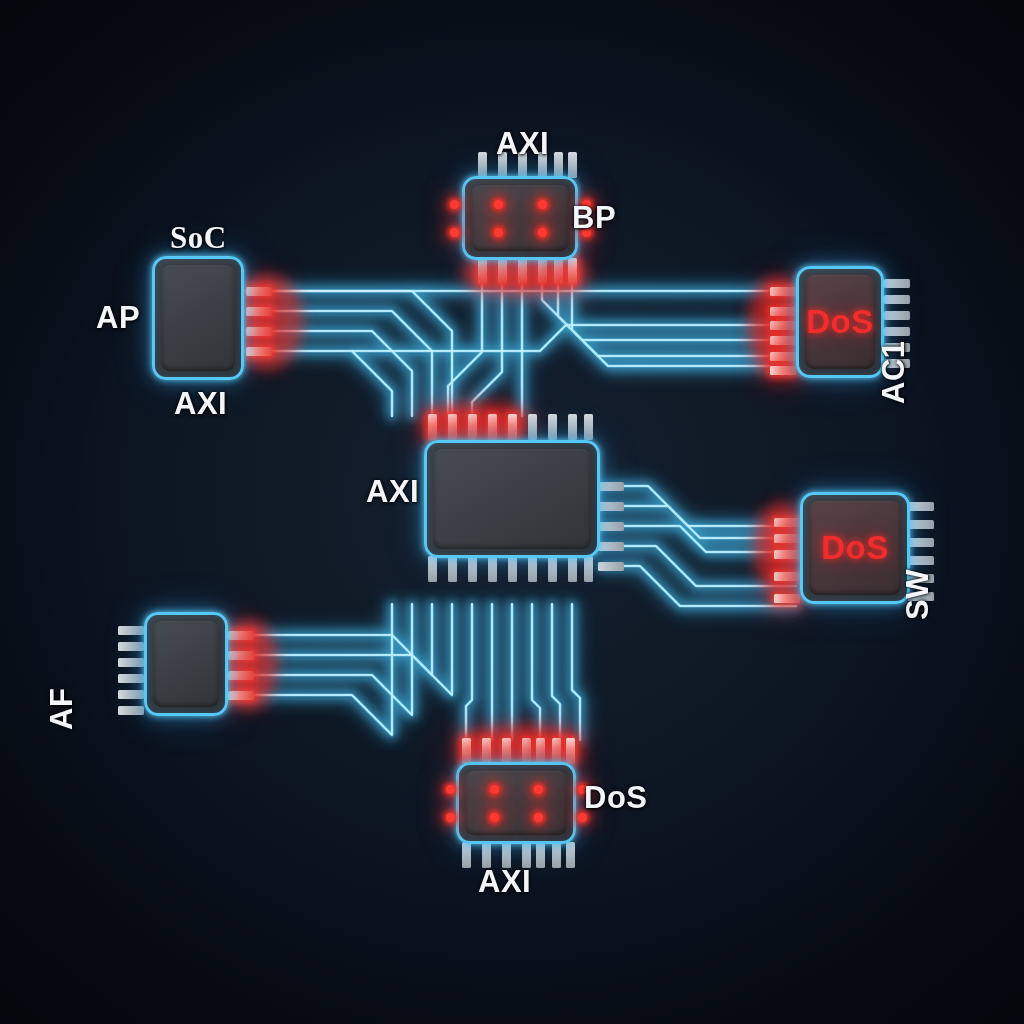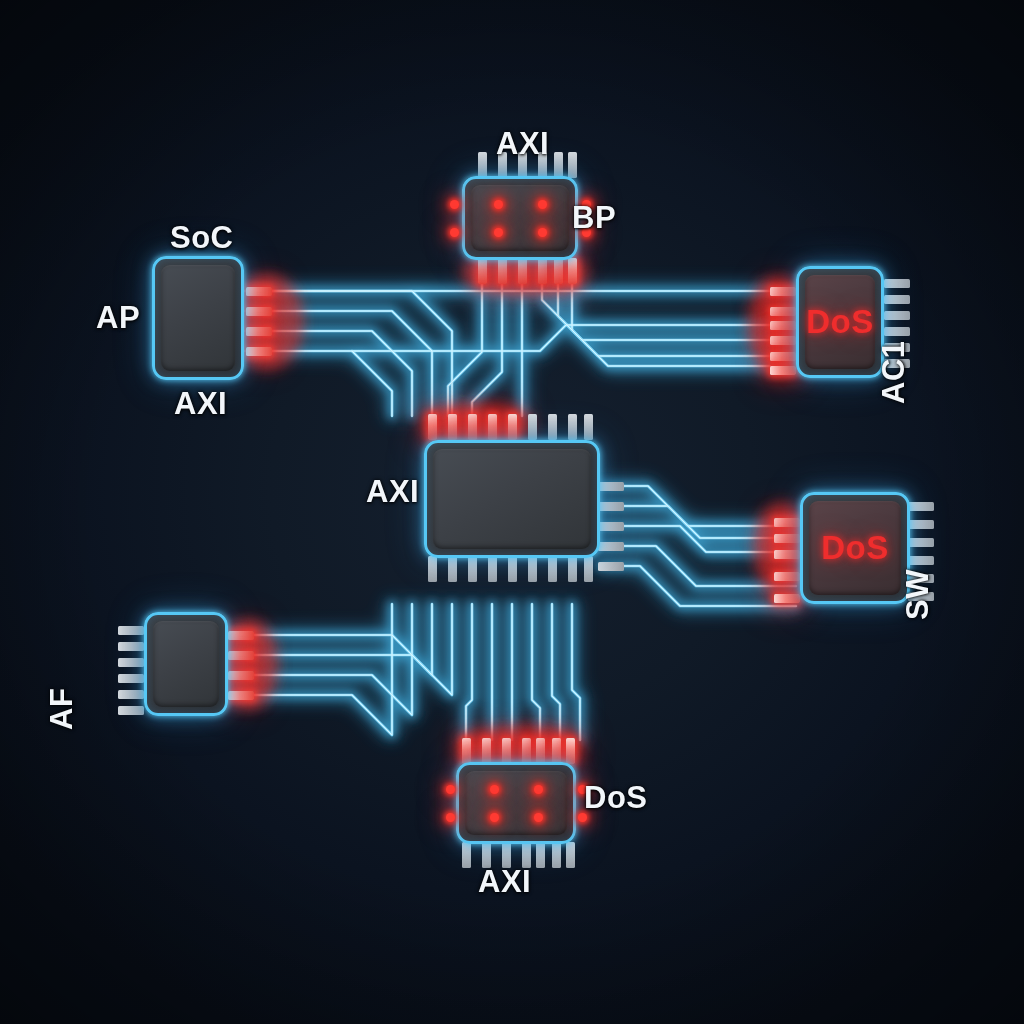--- a/index.html
+++ b/index.html
@@ -360,21 +360,21 @@
       <div class="led"></div>
       <div class="led"></div>
       <div class="led"></div>
       <div class="led"></div>
       <div class="led"></div>
       <div class="led"></div>
       <div class="led"></div>
     </div>
   </div>
 
-  <div class="label" style="left:170px;top:220px;">SoC</div>
+  <div class="label" style="left:170px;top:220px;font-family:Liberation Serif, serif;">SoC</div>
 
   <div class="label" style="left:96px;top:300px;">AP</div>
 
   <div class="label" style="left:174px;top:386px;">AXI</div>
 
   <div class="label" style="left:496px;top:126px;">AXI</div>
 
   <div class="label" style="left:572px;top:200px;">BP</div>
 
   <div class="label rot" style="left:912px;top:368px;">AC1</div>

